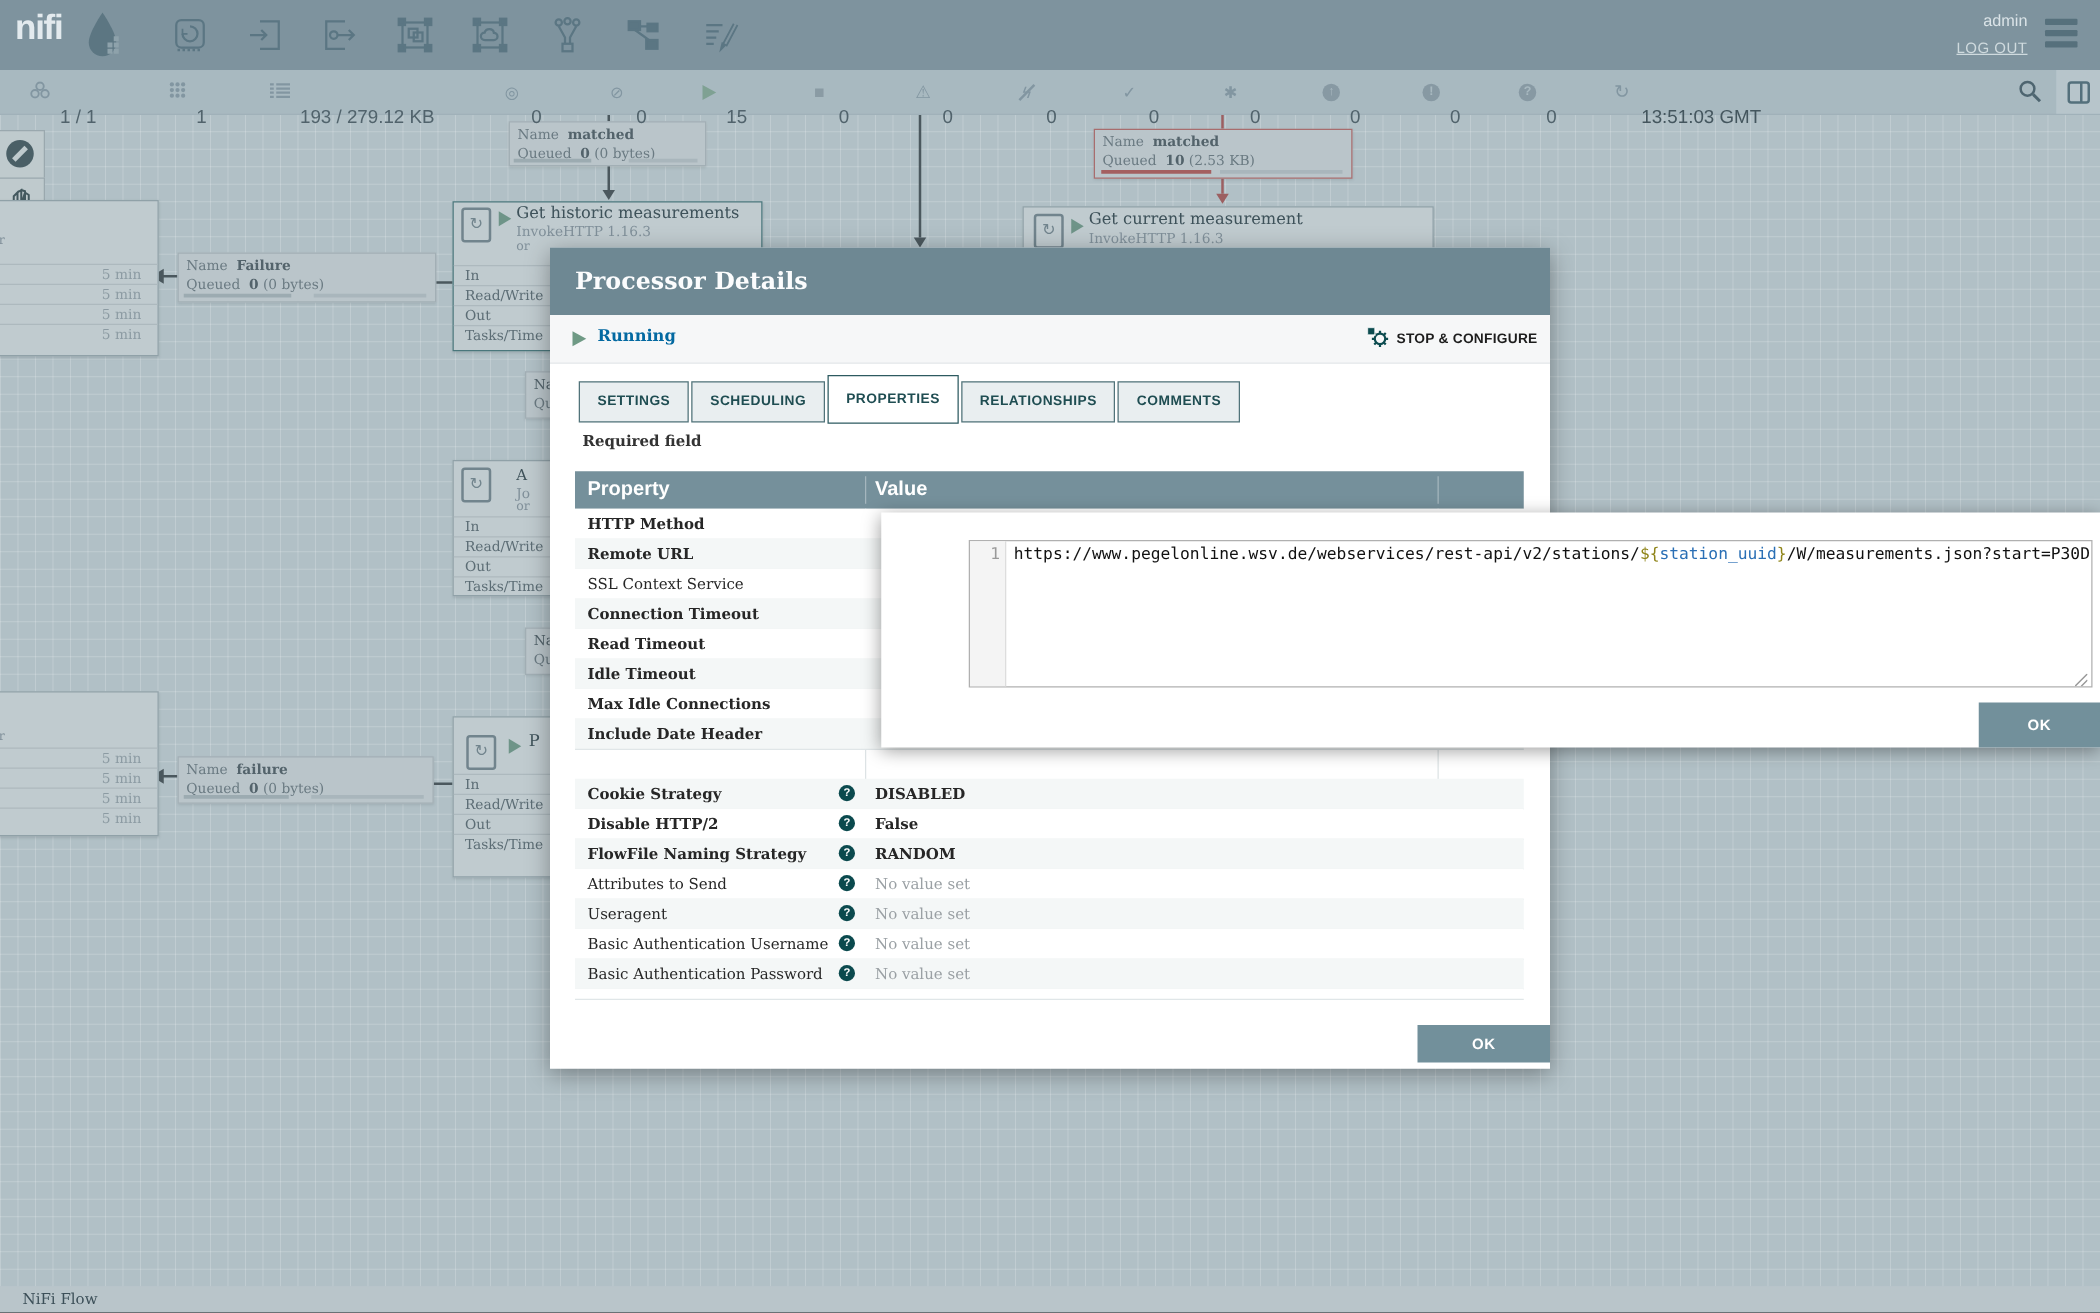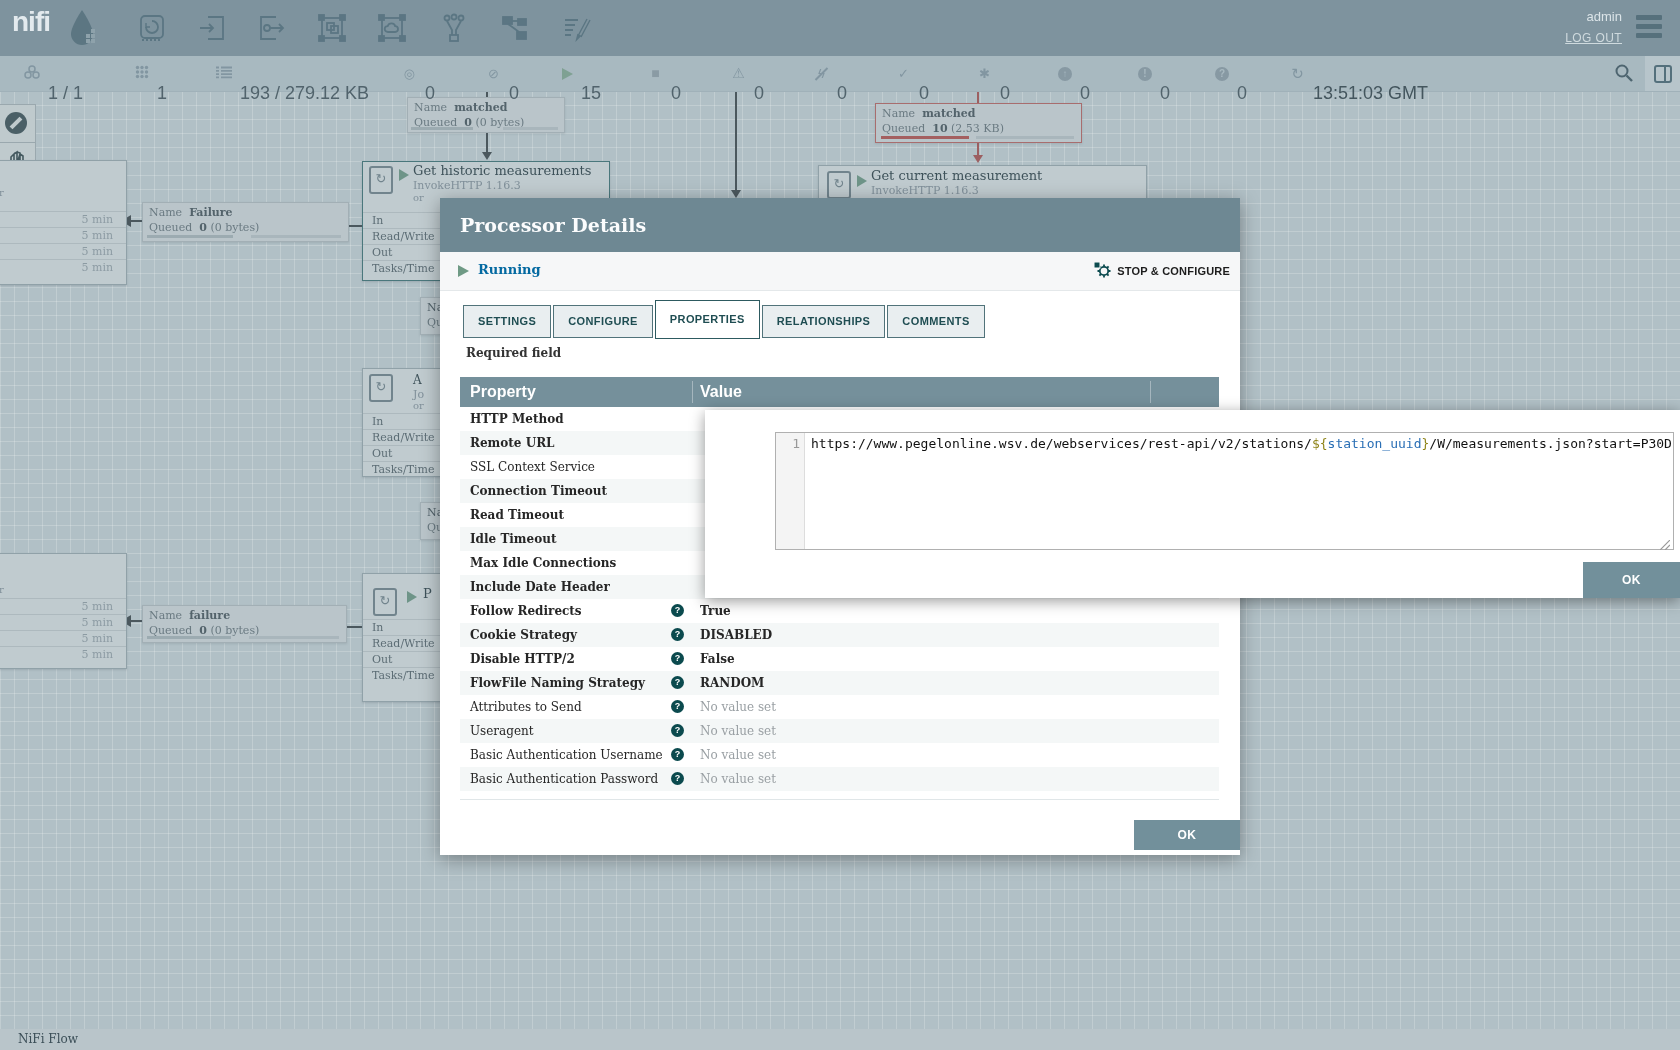--- a/index.html
+++ b/index.html
@@ -17,21 +17,21 @@
   .tbico svg{stroke:#5b7683;fill:none;stroke-width:1.8;}
   #user-name{right:58px;top:9px;font-size:13px;color:#dbe4e8;}
   #logout{right:58px;top:31px;font-size:12px;color:#cfdade;text-decoration:underline;letter-spacing:.4px;}
   #hamburger{right:18px;top:15px;width:26px;}
   #hamburger div{height:5px;background:#56707c;margin-bottom:4px;border-radius:1px;}
 
   
   #statusbar{left:0;top:56px;width:1680px;height:35px;background:#a8b9c0;z-index:6;border-bottom:1px solid #a0b1b9;}
   .sitem{top:0;height:35px;display:flex;align-items:center;}
   .sico{display:inline-block;min-width:15px;text-align:center;font-size:13px;color:#8296a1;line-height:15px;}
-  .snum{margin-left:8px;font-size:18px;color:#51636c;margin-top:39px;}
+  .snum{margin-left:8px;font-size:15px;color:#51636c;margin-top:39px;}
   .circ{display:inline-block;width:14px;height:14px;border-radius:50%;background:#8799a3;color:#a8b9c0;
     font-size:10px;font-weight:bold;text-align:center;line-height:14px;}
   .slashed{position:relative;}
   .slashed::after{content:"";position:absolute;left:-1px;top:7px;width:17px;height:2px;background:#8296a1;transform:rotate(-45deg);}
   .playtri{width:0;height:0;border-left:11px solid #7fa193;border-top:6px solid transparent;border-bottom:6px solid transparent;}
   #search-btn{left:1614px;top:7px;}
   #panel-box{left:1645px;top:0;width:35px;height:35px;background:#b7c5cb;display:flex;align-items:center;justify-content:center;}
 
   
   #canvas{left:0;top:91px;width:1680px;height:938px;z-index:1;
@@ -474,21 +474,21 @@
             <circle cx="10" cy="9" r="4.2"></circle>
             <path d="M10 2.5v2.3 M10 13.2v2.3 M3.5 9h2.3 M14.2 9h2.3 M5.4 4.4l1.6 1.6 M13 12l1.6 1.6 M14.6 4.4 L13 6 M7 12l-1.6 1.6"></path>
           </g>
           <rect x="0" y="0" width="6" height="6" fill="#0d4c50" stroke="#fff" stroke-width="1"></rect>
         </svg>
         <span>STOP &amp; CONFIGURE</span>
       </span>
     </div>
     <div id="tabs" class="abs">
       <div class="tab">SETTINGS</div>
-      <div class="tab">CONFIGURE</div>
+      <div class="tab">SCHEDULING</div>
       <div class="tab active">PROPERTIES</div>
       <div class="tab">RELATIONSHIPS</div>
       <div class="tab">COMMENTS</div>
     </div>
     <span id="required-note" class="abs serif">Required field</span>
 
     <div id="ptable" class="abs">
       <div id="pt-head" class="abs">
         <span class="pt-h" style="left:10px;">Property</span>
         <span class="pt-h" style="left:240px;">Value</span>
@@ -523,25 +523,20 @@
           <span class="pval serif"></span>
         </div>
       <div class="prow req" style="top:174px;">
           <span class="pname serif">Max Idle Connections</span>
           <span class="pval serif"></span>
         </div>
       <div class="prow req alt" style="top:198px;">
           <span class="pname serif">Include Date Header</span>
           <span class="pval serif"></span>
         </div>
-      <div class="prow req" style="top:222px;">
-          <span class="pname serif">Follow Redirects</span>
-          <span class="phelp"></span>
-          <span class="pval serif">True</span>
-        </div>
       <div class="prow req alt" style="top:246px;">
           <span class="pname serif">Cookie Strategy</span>
           <span class="phelp"></span>
           <span class="pval serif">DISABLED</span>
         </div>
       <div class="prow req" style="top:270px;">
           <span class="pname serif">Disable HTTP/2</span>
           <span class="phelp"></span>
           <span class="pval serif">False</span>
         </div>

